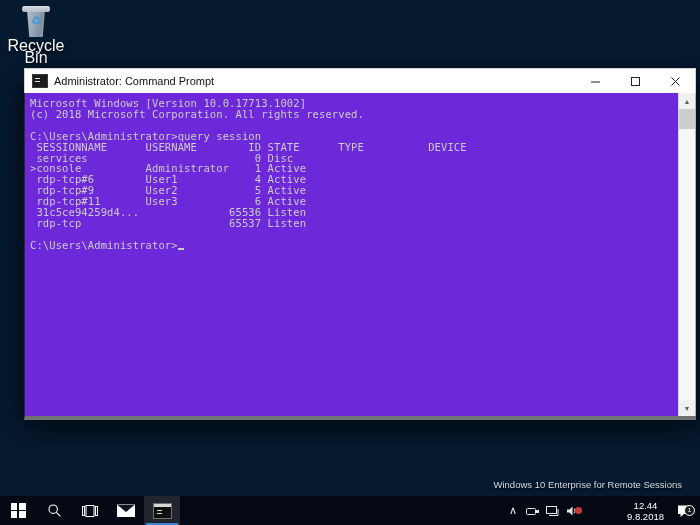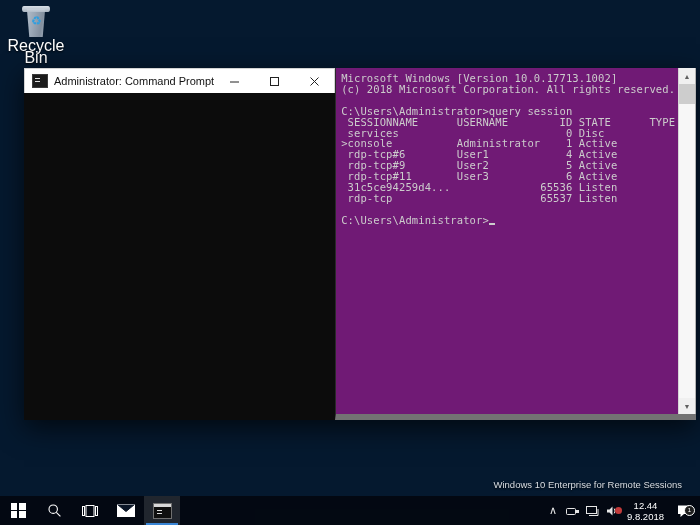--- a/index.html
+++ b/index.html
@@ -74,21 +74,21 @@
 
   
   #cmd-window {
     position: absolute;
     left: 24px;
     top: 68px;
     width: 672px;
     height: 352px;
     box-shadow: 0 8px 26px rgba(0,0,0,0.65);
     display: flex;
-    flex-direction: row;
+    flex-direction: column;
     background: #0c0c0c;
   }
   #titlebar {
     height: 24px;
     background: #ffffff;
     border-top: 1px solid #d3d3d3;
     border-left: 1px solid #d3d3d3;
     border-right: 1px solid #d3d3d3;
     display: flex;
     align-items: center;
@@ -126,23 +126,23 @@
     justify-content: center;
     color: #222222;
     font-size: 11px;
     flex: none;
   }
   .win-btn svg { display: block; }
 
   #console-area {
     flex: 1;
     display: flex;
-    background: #701a75;
+    background: #6d28d9;
     border-left: 1px solid #2a2a2a;
-    border-bottom: 6px solid #737373;
+    border-bottom: 4px solid #737373;
     overflow: hidden;
   }
   #console-text {
     flex: 1;
     padding: 5px 0 0 5px;
     font-family: "DejaVu Sans Mono", "Liberation Mono", monospace;
     font-size: 10.5px;
     line-height: 10.9px;
     color: #cccccc;
     white-space: pre;
@@ -285,20 +285,21 @@
     font-size: 11px;
     position: relative;
   }
   #tray-clock {
     color: #ffffff;
     font-size: 9.5px;
     line-height: 11px;
     text-align: center;
     padding: 0 8px 0 4px;
     white-space: nowrap;
+    margin-left: 40px;
   }
   #action-center {
     width: 24px;
     display: flex;
     align-items: center;
     justify-content: center;
     color: #ffffff;
     position: relative;
   }
   .badge {

